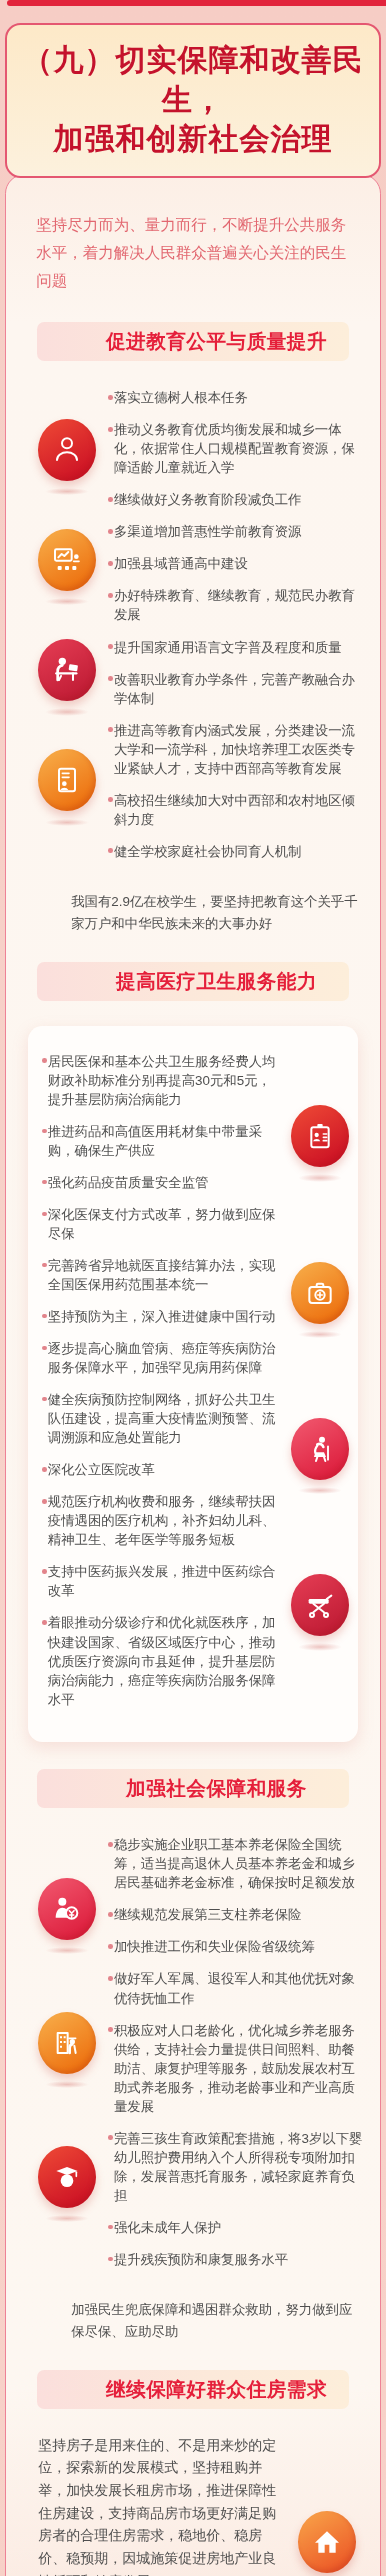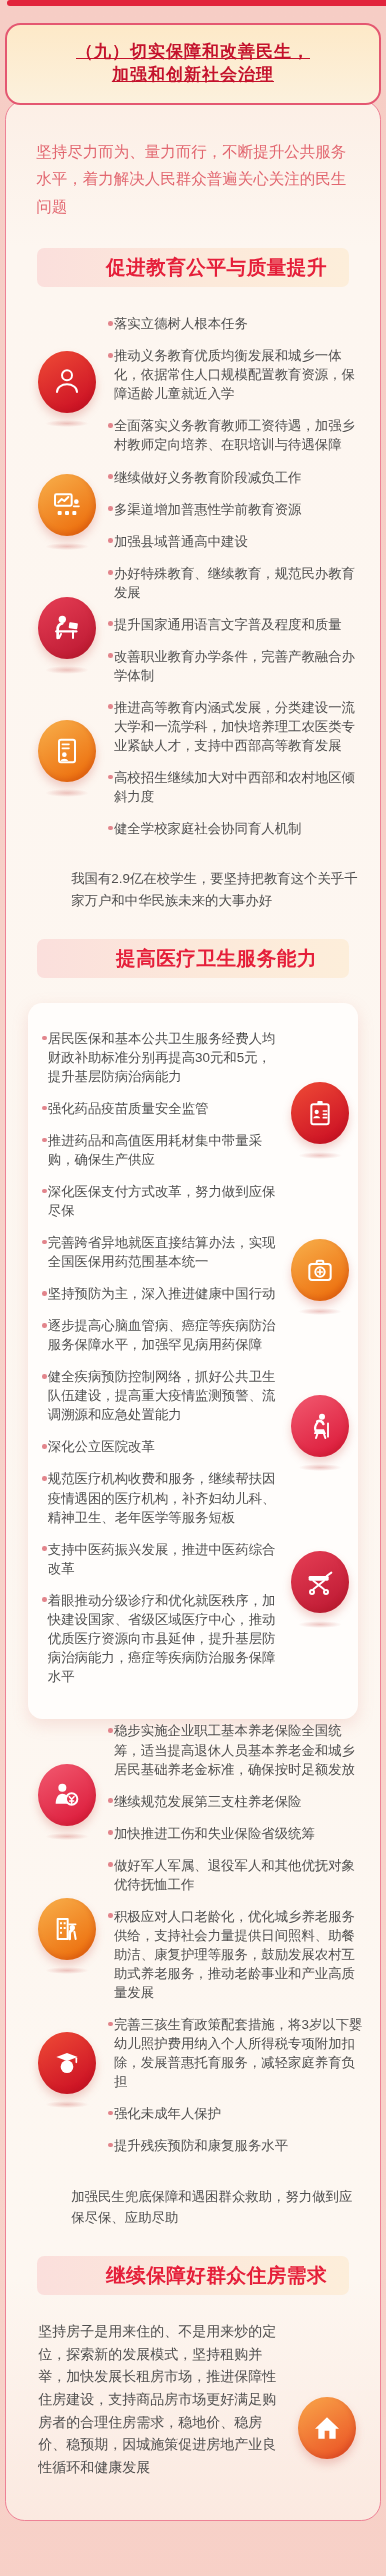--- a/index.html
+++ b/index.html
@@ -9,21 +9,21 @@
     font-family:"Liberation Sans","DejaVu Sans",sans-serif;
     -webkit-font-smoothing:antialiased;
   }
   .top-strip{height:6.2px;margin:0 0 0 7.2px;background:#e2243c;border-radius:4.1px 0 0 4.1px;}
   .title-card{
     position:relative;z-index:2;margin:16.5px 5.2px -4.1px;
     border:2.1px solid #e45771;border-radius:15.5px;
     background:linear-gradient(180deg,#fde9c8,#fcf1dd);
     padding:15.5px 9.3px 17.5px;text-align:center;
     color:#c4122c;font-family:"DejaVu Serif","Liberation Serif",serif;
-    font-weight:bold;font-size:17px;line-height:1.32;letter-spacing:1px;text-decoration:underline;
+    font-weight:bold;font-size:30px;line-height:1.32;letter-spacing:1px;
   }
   .content-card{
     position:relative;z-index:1;margin:0 5.2px;
     border:1.5px solid #ee8296;border-radius:19.6px;
     background:linear-gradient(180deg,#fcEFE6 0%,#fdf6f0 6%,#fdf7f1 90%,#fbe9e0 100%);
     padding:33px 0 41px;overflow:hidden;
   }
   .intro{margin:3.1px 30px 0;color:#e26770;font-size:15.5px;line-height:1.8;font-weight:500;}
   .section-bar{
     margin:27px 31px 25px;height:39px;border-radius:7.2px;
@@ -127,24 +127,20 @@
           <div class="bullet-item">
     <span class="dot"></span>
     <span>落实立德树人根本任务</span>
   </div>
           <div class="bullet-item">
     <span class="dot"></span>
     <span>推动义务教育优质均衡发展和城乡一体化，依据常住人口规模配置教育资源，保障适龄儿童就近入学</span>
   </div>
           <div class="bullet-item">
     <span class="dot"></span>
-    <span>全面落实义务教育教师工资待遇，加强乡村教师定向培养、在职培训与待遇保障</span>
-  </div>
-          <div class="bullet-item">
-    <span class="dot"></span>
     <span>继续做好义务教育阶段减负工作</span>
   </div>
           <div class="bullet-item">
     <span class="dot"></span>
     <span>多渠道增加普惠性学前教育资源</span>
   </div>
           <div class="bullet-item">
     <span class="dot"></span>
     <span>加强县域普通高中建设</span>
   </div>
@@ -180,25 +176,25 @@
   <section>
     <div class="section-bar">提高医疗卫生服务能力</div>
     <div class="white-card">
       <div class="items">
           <div class="bullet-item">
     <span class="dot"></span>
     <span>居民医保和基本公共卫生服务经费人均财政补助标准分别再提高30元和5元，提升基层防病治病能力</span>
   </div>
           <div class="bullet-item">
     <span class="dot"></span>
+    <span>推进药品和高值医用耗材集中带量采购，确保生产供应</span>
+  </div>
+          <div class="bullet-item">
+    <span class="dot"></span>
     <span>强化药品疫苗质量安全监管</span>
-  </div>
-          <div class="bullet-item">
-    <span class="dot"></span>
-    <span>推进药品和高值医用耗材集中带量采购，确保生产供应</span>
   </div>
           <div class="bullet-item">
     <span class="dot"></span>
     <span>深化医保支付方式改革，努力做到应保尽保</span>
   </div>
           <div class="bullet-item">
     <span class="dot"></span>
     <span>完善跨省异地就医直接结算办法，实现全国医保用药范围基本统一</span>
   </div>
           <div class="bullet-item">
@@ -277,20 +273,21 @@
                 <circle cx="33" cy="39" r="3"></circle>
               </svg>
             </span>
             <span class="reflection"></span>
           </div>
         </div>
     </div>
   </section>
 
   <section>
+    <div class="section-bar">加强社会保障和服务</div>
     <div class="sec-flex">
       <div class="icon-col">
           <div class="icon-wrap">
             <span class="icon-circle" style="background: linear-gradient(150deg, rgb(242, 90, 112) 0%, rgb(221, 31, 62) 85%);">
               <svg viewBox="0 0 48 48" fill="none" stroke="#fff" stroke-width="3" stroke-linecap="round" stroke-linejoin="round">
                 <circle cx="17" cy="13" r="6" fill="#fff" stroke="none"></circle>
                 <path d="M7 37c0-9 4-15 10-15 3 0 5 1 7 3v12z" fill="#fff" stroke="none"></path>
                 <circle cx="31" cy="30" r="8.5"></circle>
                 <path d="M27.5 26.5l3.5 4 3.5-4M31 30.5v6M28 33h6" stroke-width="2.4"></path>
               </svg>

